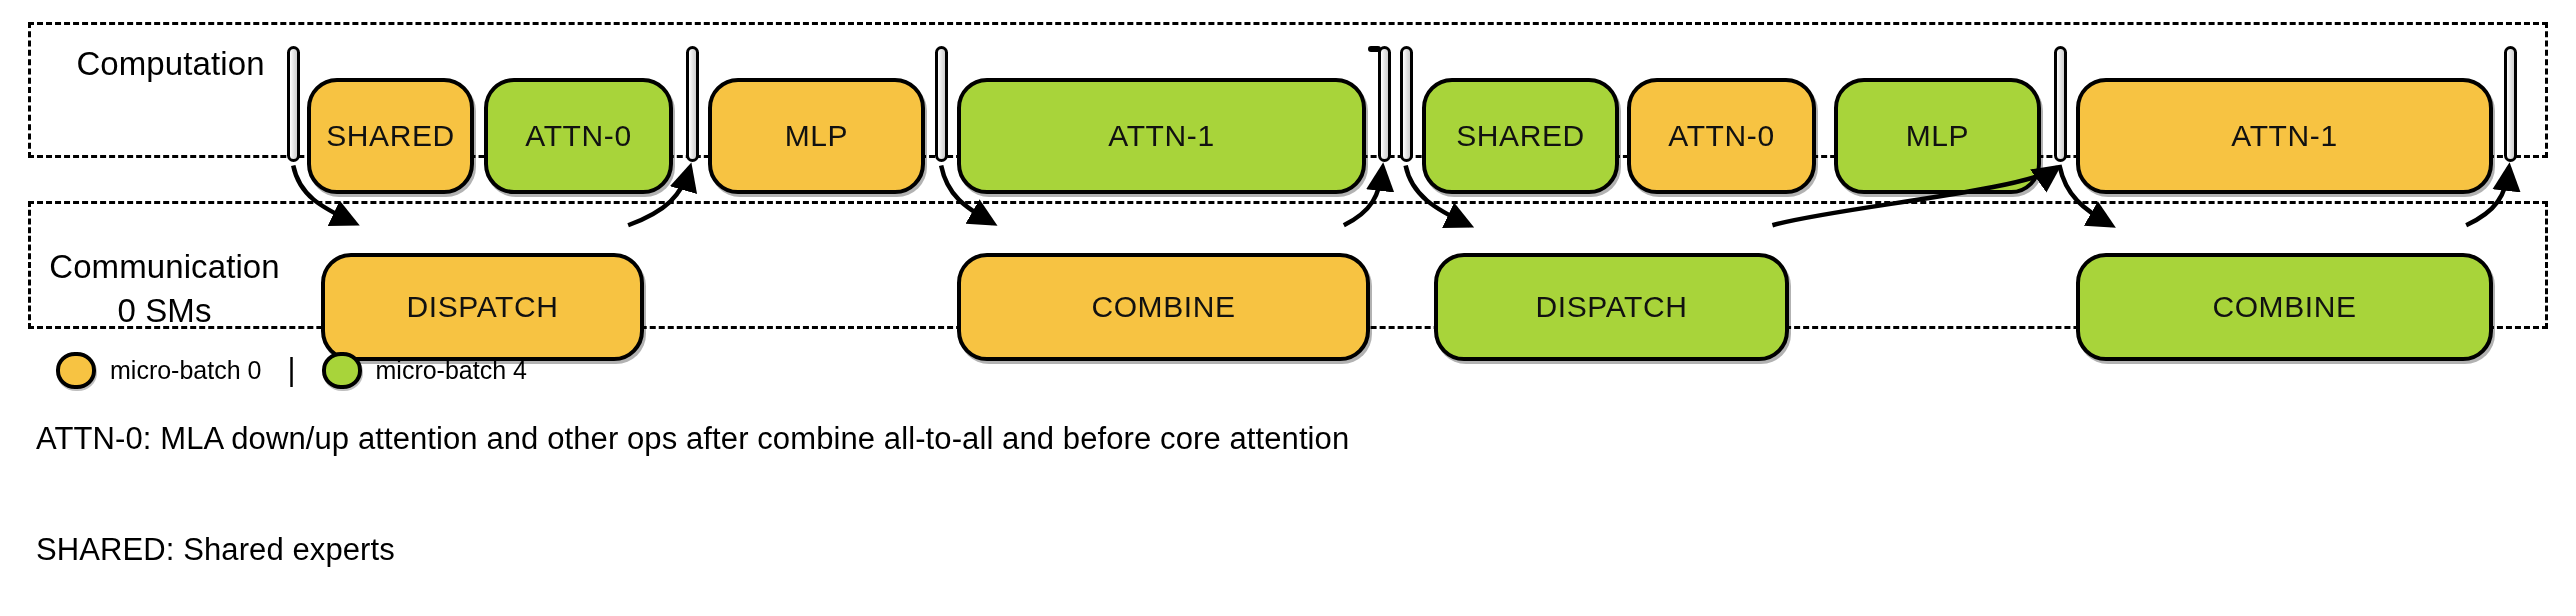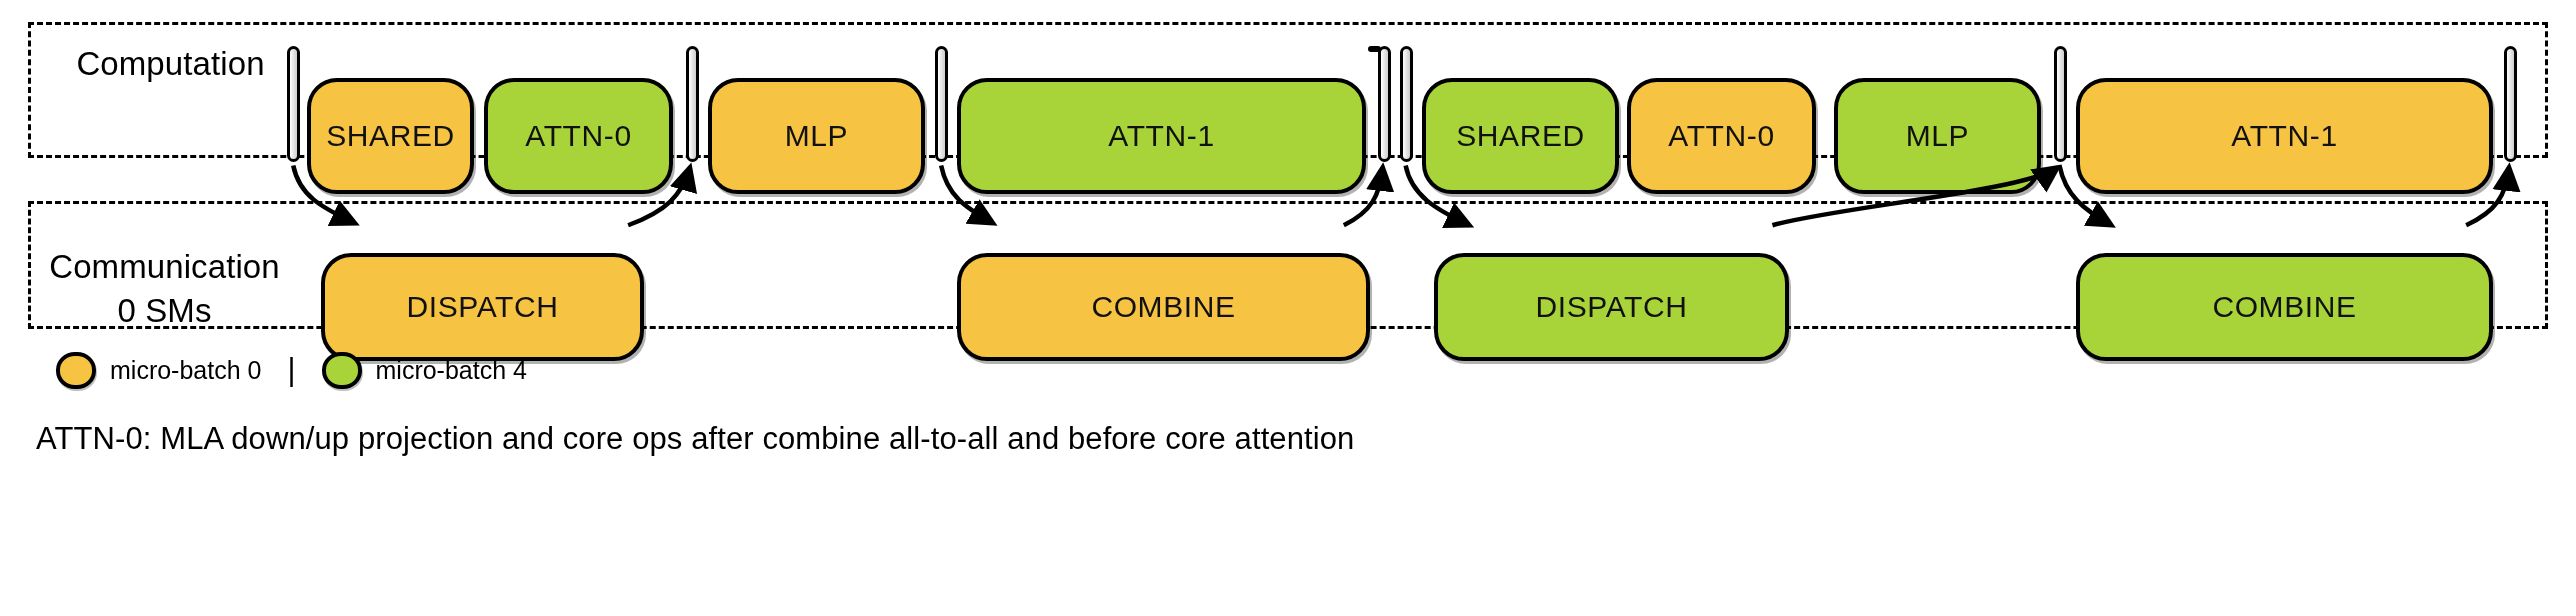--- a/index.html
+++ b/index.html
@@ -178,16 +178,17 @@
   </svg>
 
   <div id="legend">
     <span class="swatch mb0"></span>
     <span class="legend-txt">micro-batch 0</span>
     <span class="legend-sep">|</span>
     <span class="swatch mb1"></span>
     <span class="legend-txt">micro-batch 4</span>
   </div>
 
-  <div class="note" id="note-0">ATTN-0: MLA down/up projection and core ops after combine all-to-all and before core attention</div>
+  <div class="note" id="note-0">ATTN-0: MLA down/up attention and other ops after combine all-to-all and before core attention</div>
+  <div class="note" id="note-2">SHARED: Shared experts</div>
 
 </div>
 
 
 </body></html>

